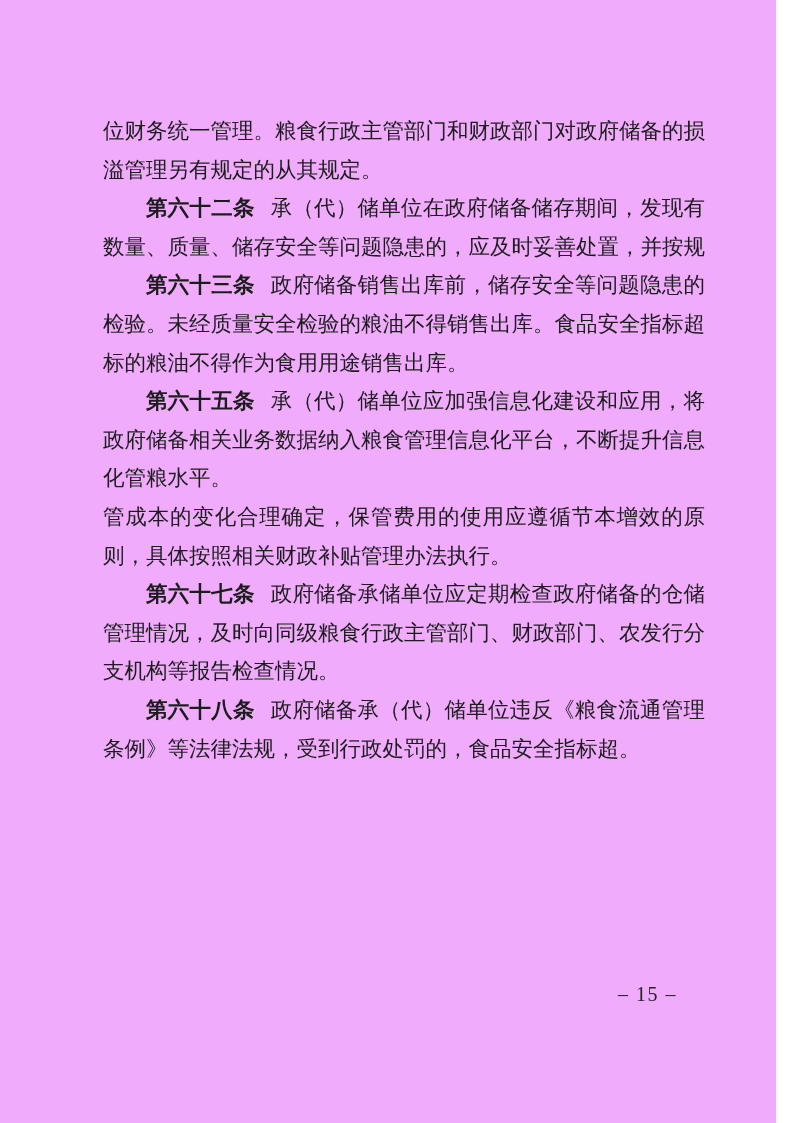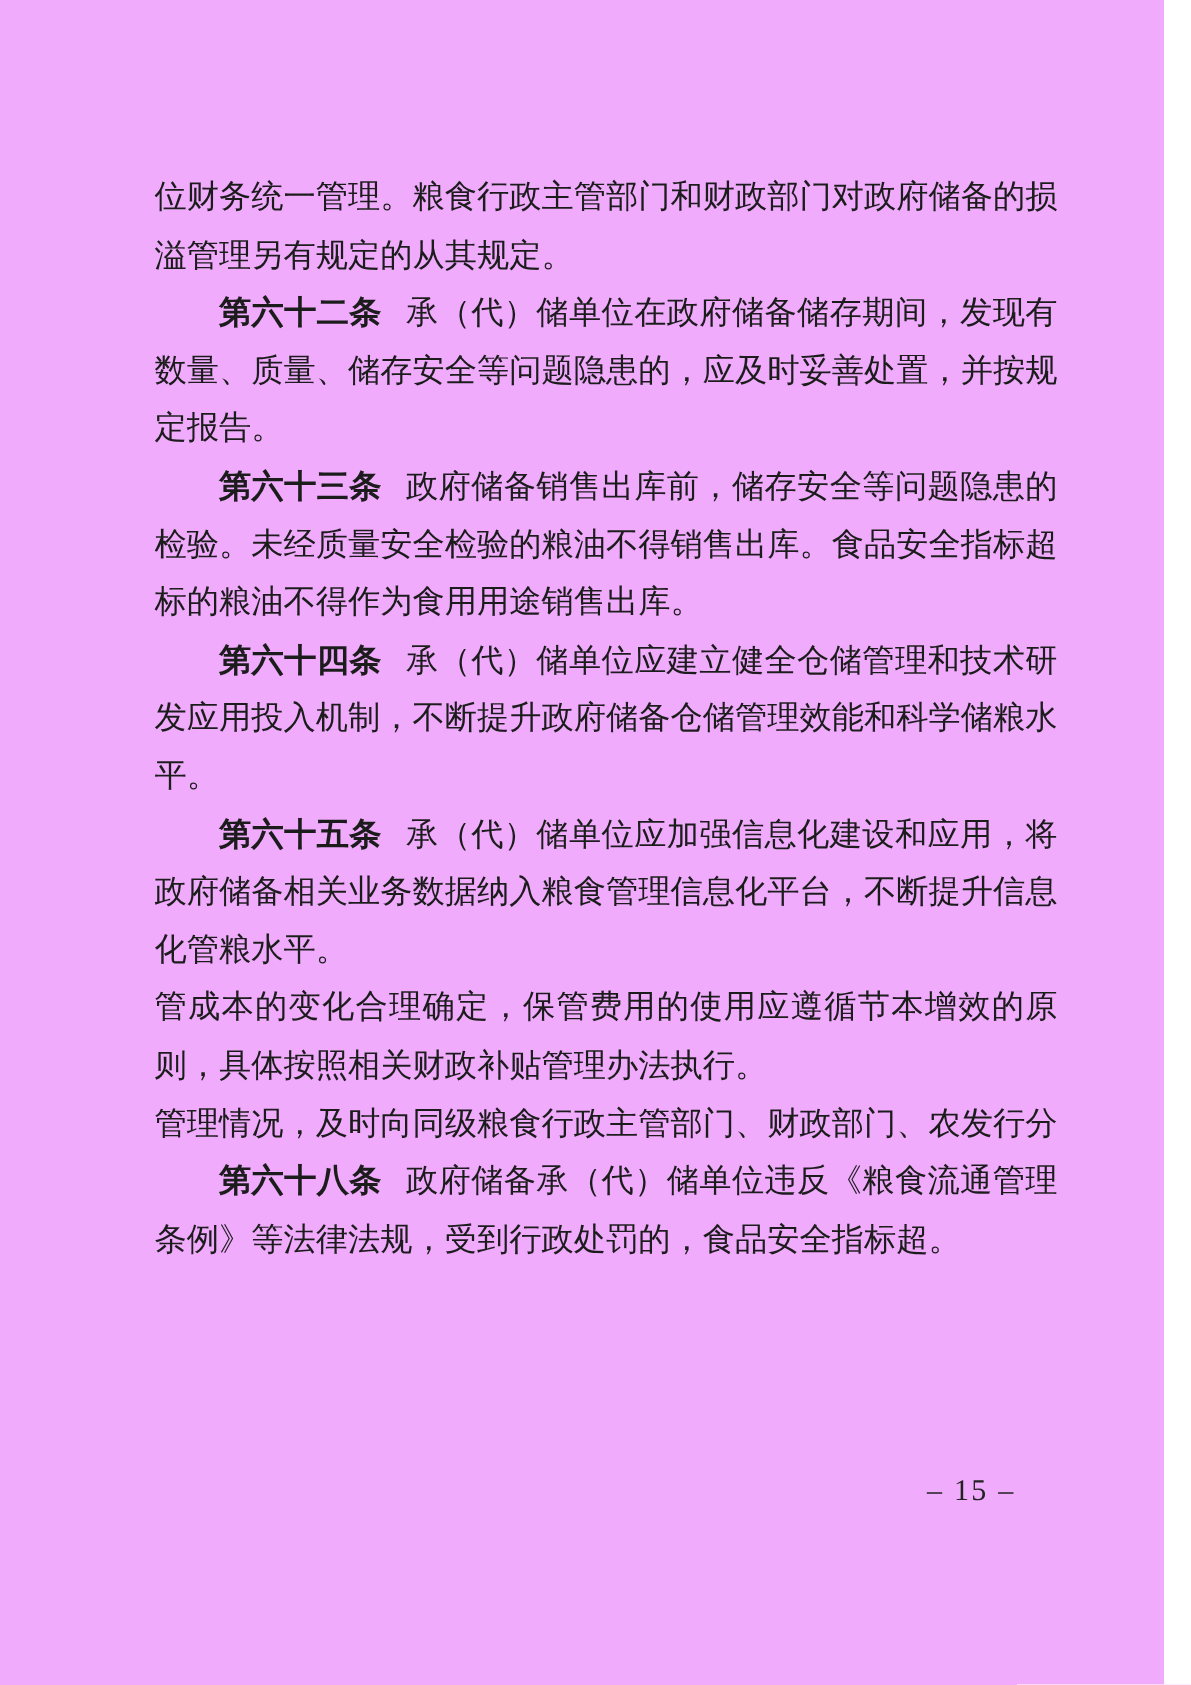--- a/index.html
+++ b/index.html
@@ -60,48 +60,44 @@
   <div class="text-block">
 
     <div class="para">
       <div class="line full">位财务统一管理。粮食行政主管部门和财政部门对政府储备的损</div>
       <div class="line end">溢管理另有规定的从其规定。</div>
     </div>
 
     <div class="para">
       <div class="line full first"><span class="article-no">第六十二条</span><span>承（代）储单位在政府储备储存期间，发现有</span></div>
       <div class="line full">数量、质量、储存安全等问题隐患的，应及时妥善处置，并按规</div>
-      <div class="line end">定报告。</div>
     </div>
 
     <div class="para">
       <div class="line full first"><span class="article-no">第六十三条</span><span>政府储备销售出库前，储存安全等问题隐患的</span></div>
       <div class="line full">检验。未经质量安全检验的粮油不得销售出库。食品安全指标超</div>
       <div class="line end">标的粮油不得作为食用用途销售出库。</div>
     </div>
 
-    <div class="para">
-      <div class="line full first"><span class="article-no">第六十四条</span><span>承（代）储单位应建立健全仓储管理和技术研</span></div>
-      <div class="line full">发应用投入机制，不断提升政府储备仓储管理效能和科学储粮水</div>
-      <div class="line end">平。</div>
-    </div>
 
     <div class="para">
       <div class="line full first"><span class="article-no">第六十五条</span><span>承（代）储单位应加强信息化建设和应用，将</span></div>
       <div class="line full">政府储备相关业务数据纳入粮食管理信息化平台，不断提升信息</div>
       <div class="line end">化管粮水平。</div>
     </div>
 
     <div class="para">
       <div class="line full">管成本的变化合理确定，保管费用的使用应遵循节本增效的原</div>
       <div class="line end">则，具体按照相关财政补贴管理办法执行。</div>
     </div>
 
     <div class="para">
+      <div class="line full first"><span class="article-no">第六十七条</span><span>政府储备承储单位应定期检查政府储备的仓储</span></div>
       <div class="line full">管理情况，及时向同级粮食行政主管部门、财政部门、农发行分</div>
+      <div class="line end">支机构等报告检查情况。</div>
     </div>
 
     <div class="para">
       <div class="line full first"><span class="article-no">第六十八条</span><span>政府储备承（代）储单位违反《粮食流通管理</span></div>
       <div class="line end">条例》等法律法规，受到行政处罚的，食品安全指标超。</div>
     </div>
 
   </div>
 
   <div class="page-number">– 15 –</div>

